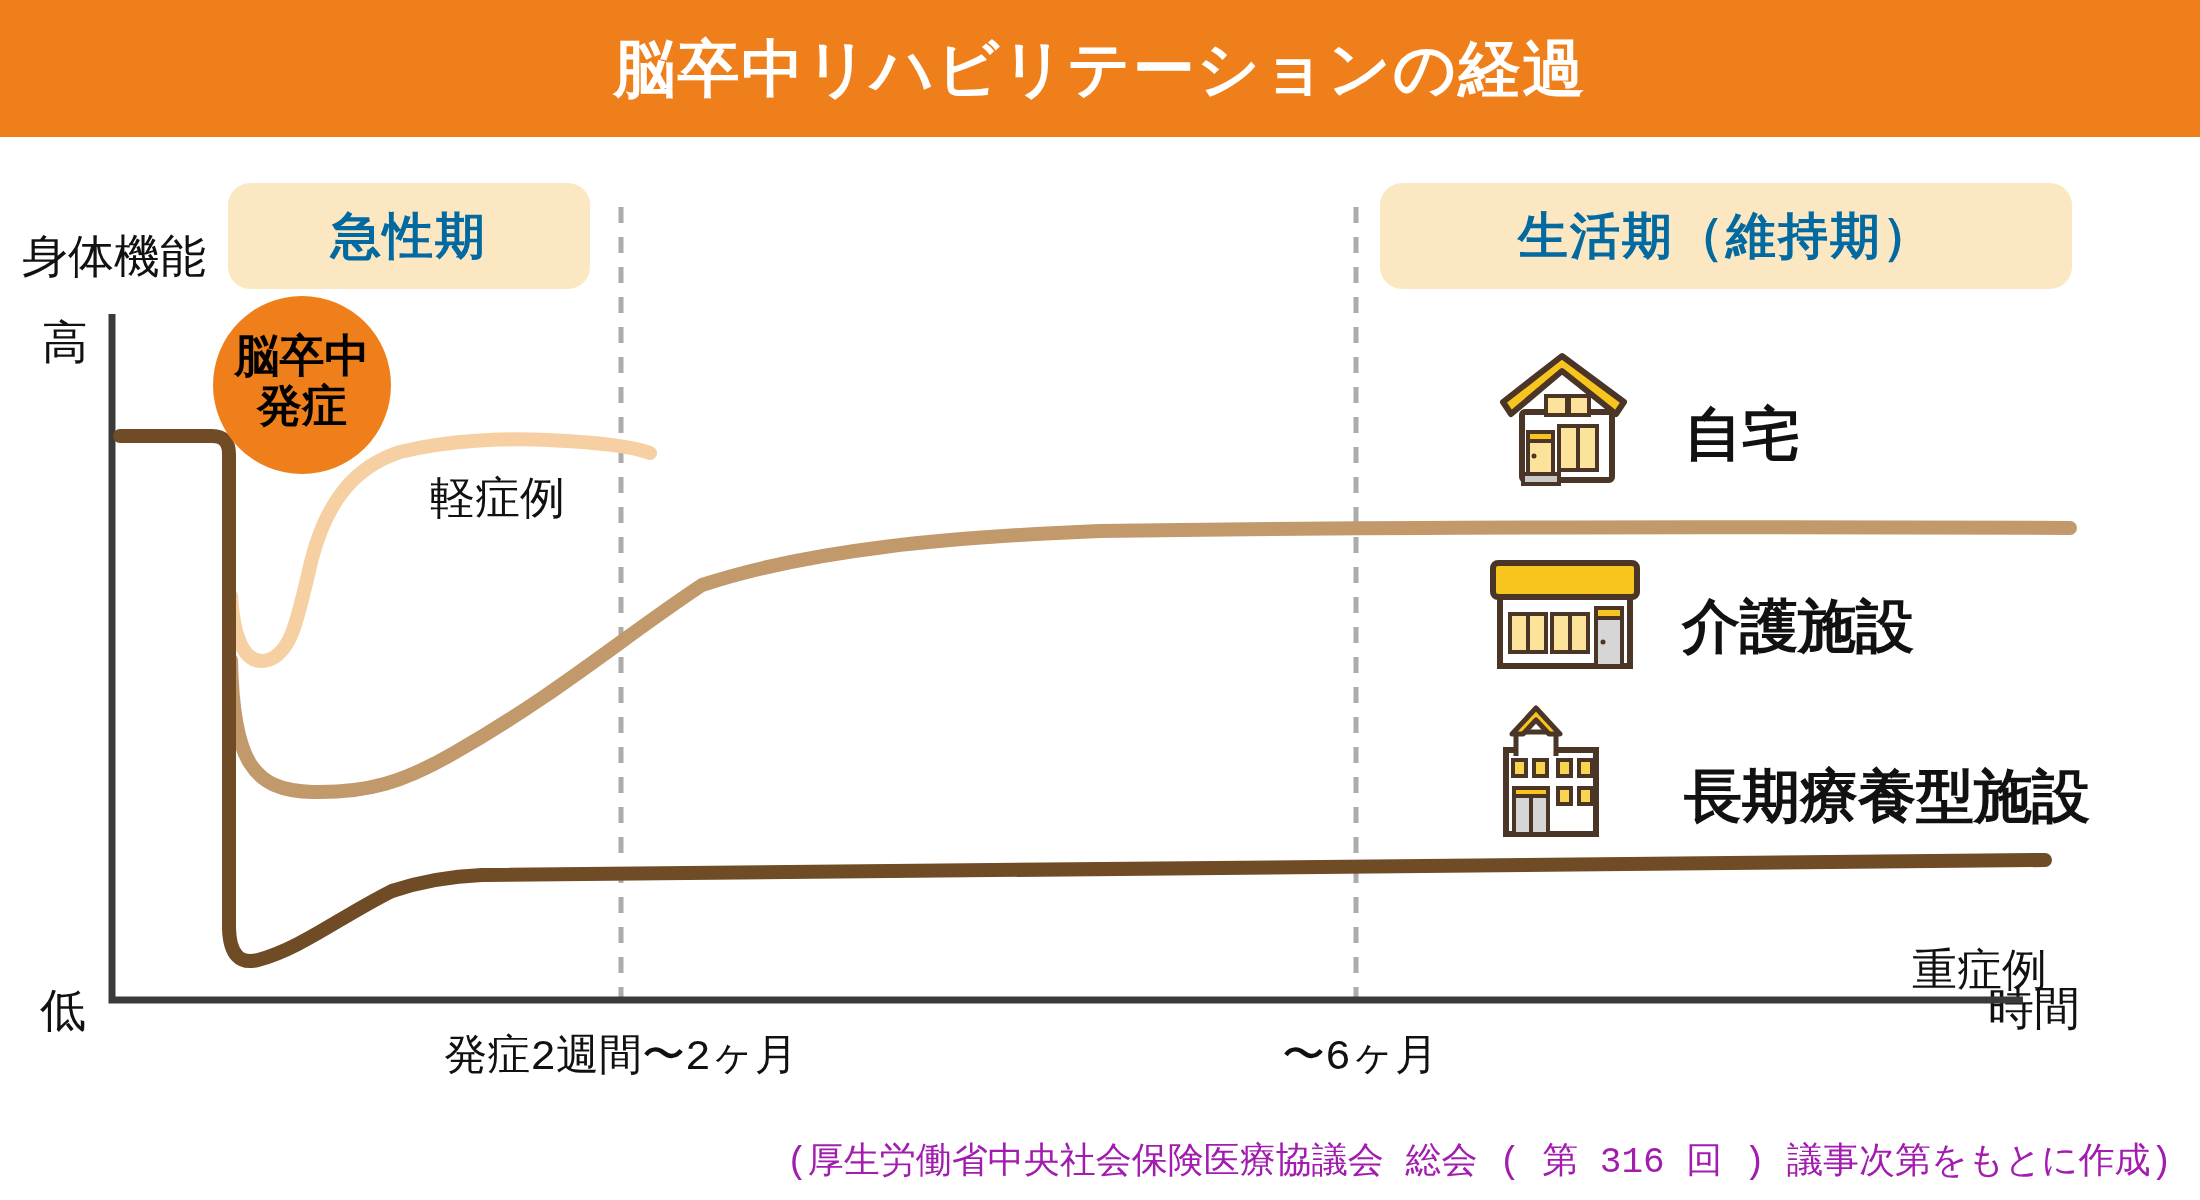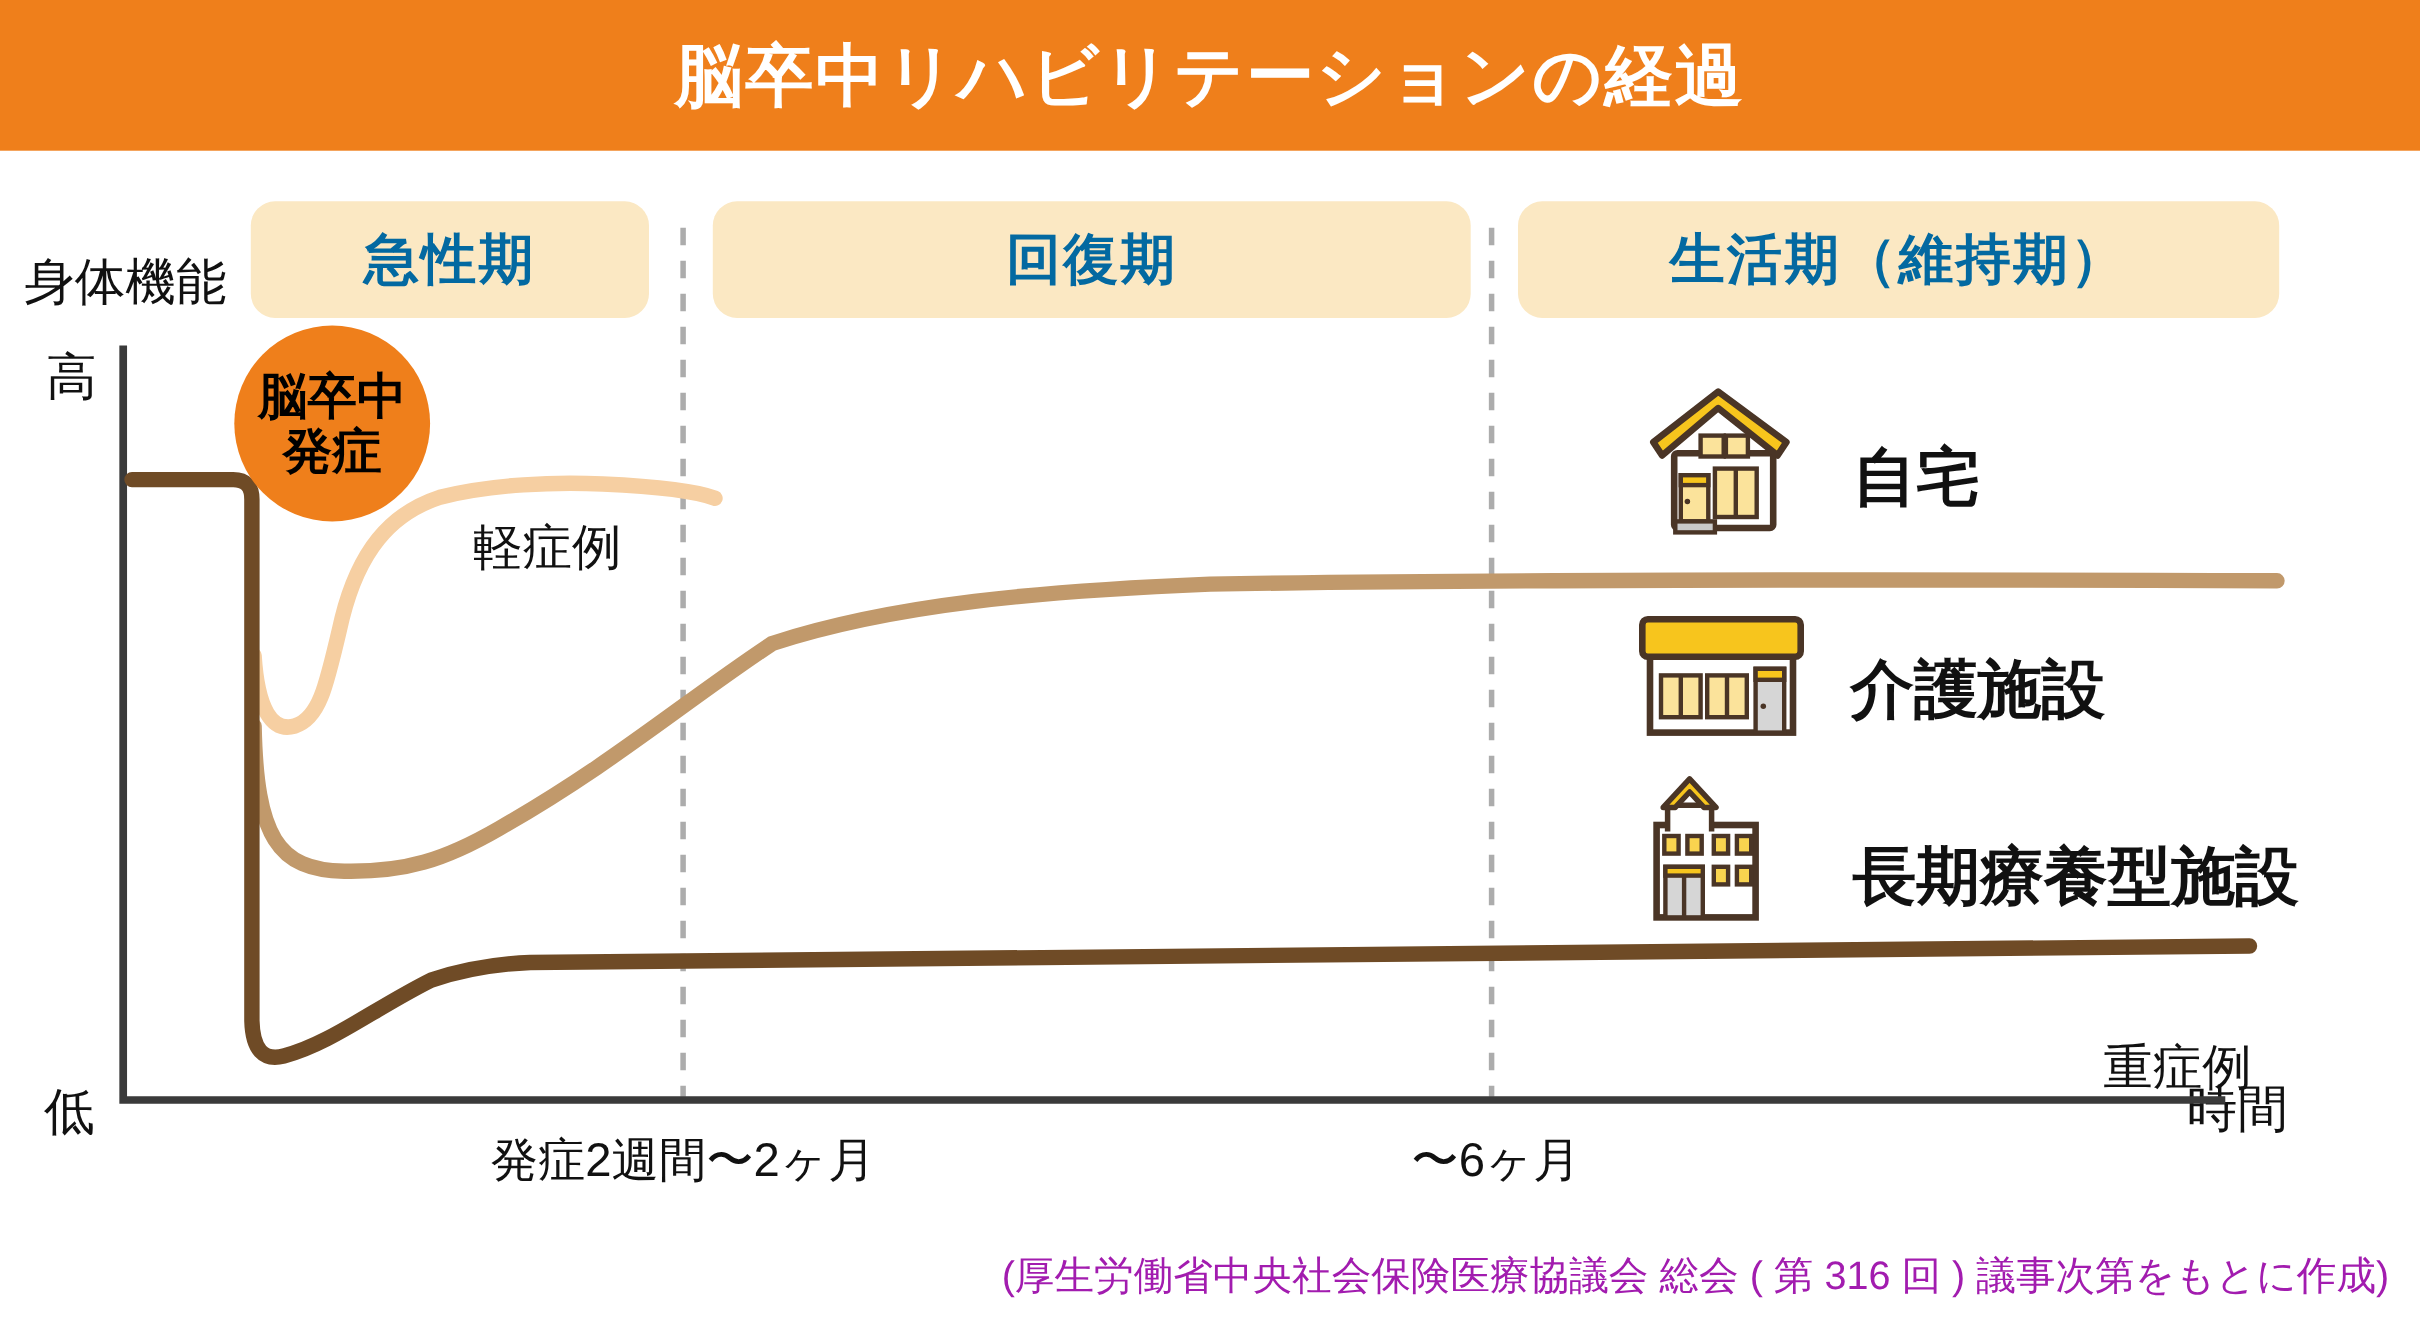--- a/index.html
+++ b/index.html
@@ -1,18 +1,18 @@
 <!DOCTYPE html>
 <html><head>
 <meta charset="utf-8">
 <style>
   html,body{margin:0;padding:0;background:#ffffff;}
   #canvas{
     position:relative;width:2200px;height:1182px;background:#ffffff;overflow:hidden;
-    font-family:Liberation Sans, sans-serif;color:#111111;
+    font-family:Liberation Mono, monospace;color:#111111;
   }
   
   .banner{
     position:absolute;left:0;top:0;width:2200px;height:137px;background:#EF7F1B;
     display:flex;align-items:center;justify-content:center;
   }
   .banner h1{
     margin:0;font-size:62px;font-weight:bold;color:#ffffff;letter-spacing:2px;
   }
   
@@ -57,23 +57,20 @@
 <body>
 
 <div id="canvas">
 
   <div class="banner">
     <h1>脳卒中リハビリテーションの経過</h1>
   </div>
 
   <div class="phase phase1">
     <span>急性期</span>
-  </div>
-  <div class="phase phase2">
-    <span>回復期</span>
   </div>
   <div class="phase phase3">
     <span>生活期（維持期）</span>
   </div>
 
   <span class="lbl y-title">身体機能</span>
   <span class="lbl y-high">高</span>
   <span class="lbl y-low">低</span>
   <span class="lbl x-title">時間</span>
 

